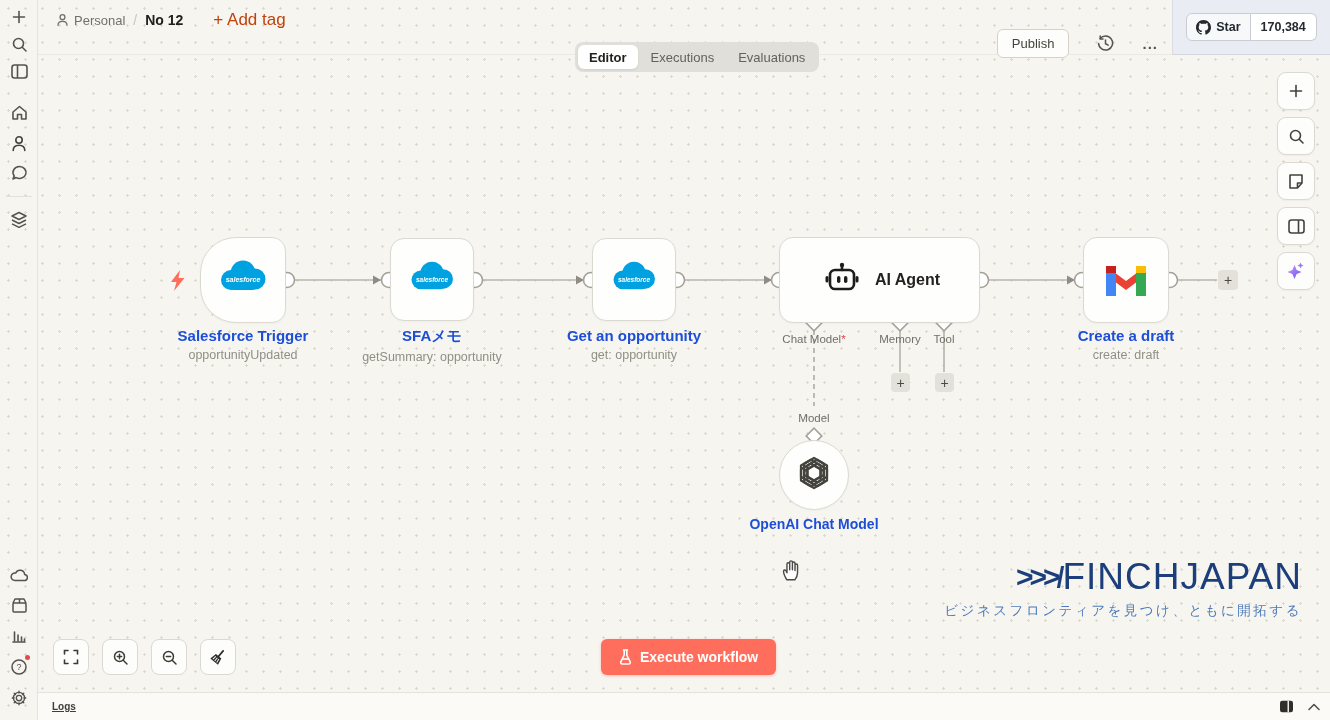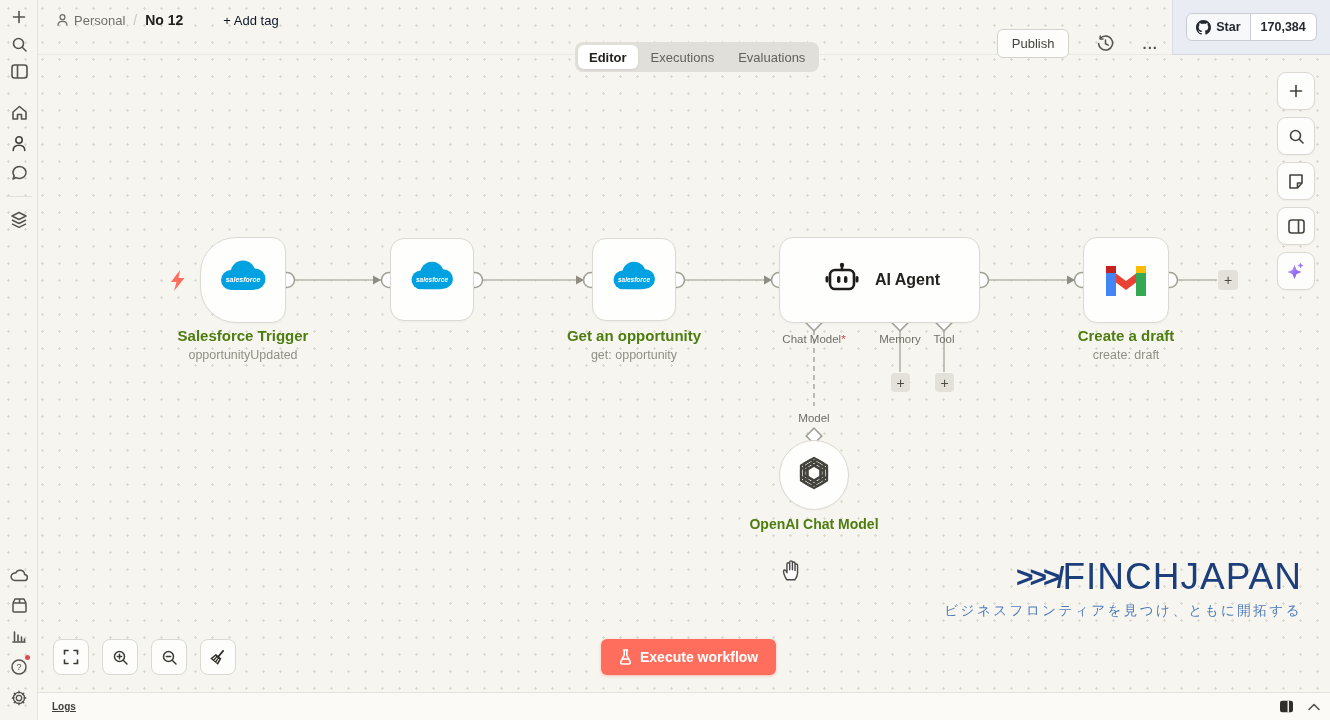--- a/index.html
+++ b/index.html
@@ -22,21 +22,21 @@
   .side-divider { position:absolute; left:6px; width:26px; height:1px; background:#e3e1da; }
   .red-dot { position:absolute; right:1px; top:0px; width:5px; height:5px; border-radius:50%; background:#e5484d; }
 
   
   .header { position:absolute; left:38px; top:0; width:1134px; height:55px; z-index:10;
     border-bottom:1px solid #ebe9e2; }
   .breadcrumb { position:absolute; left:18px; top:0; height:40px; display:flex; align-items:center; gap:8px; }
   .bc-workspace { display:flex; align-items:center; gap:5px; color:#71706a; font-size:13px; }
   .bc-sep { color:#c9c7bf; font-size:14px; }
   .bc-title { color:#21201c; font-size:14px; font-weight:700; }
-  .add-tag { margin-left:32px; color:#0f172a; font-size:13px; cursor:pointer; }
+  .add-tag { margin-left:22px; color:#c2410c; font-size:17px; cursor:pointer; }
   .header-right { position:absolute; right:14px; top:16px; height:55px; display:flex; align-items:center; gap:28px; }
   .publish-btn { border:1px solid #d4d2cb; background:#fdfdfb; border-radius:6px;
     padding:6px 14px; font-size:13px; color:#45443e; font-weight:500; cursor:pointer; }
   .icon-btn { background:none; border:none; cursor:pointer; display:flex; align-items:center; }
   .ellipsis { font-size:15px; letter-spacing:1px; color:#55534c; font-weight:700; }
 
   
   .tabs { position:absolute; left:575px; top:42px; height:30px; z-index:12;
     background:#e0dfda; border-radius:8px; padding:3px; display:flex; gap:2px; }
   .tab { font-size:13px; color:#63625c; padding:4px 11px; border-radius:6px;
@@ -75,21 +75,21 @@
   .logs-label { margin-left:14px; font-size:10px; font-weight:600; color:#3e3d38;text-decoration:underline; }
   .logs-right { position:absolute; right:10px; display:flex; align-items:center; gap:14px; }
 
   
   .canvas { position:absolute; inset:0; z-index:1; }
   .wires { position:absolute; inset:0; pointer-events:none; }
   .node { position:absolute; background:#fefefc; border:1.6px solid #dbd9d2; border-radius:14px;
     box-shadow:0 1px 2px rgba(0,0,0,.03); display:flex; align-items:center; justify-content:center; cursor:pointer; }
   .node.trigger { border-radius:36px 14px 14px 36px; }
   .node-caption { position:absolute; transform:translateX(-50%); text-align:center; white-space:nowrap; }
-  .node-title { font-size:15px; font-weight:600; color:#4d7c0f; }
+  .node-title { font-size:15px; font-weight:600; color:#1d4ed8; }
   .node-sub { font-size:12.5px; color:#918f85; margin-top:4px; }
   .agent-node { padding-left:4px; gap:14px; }
   .agent-title { font-size:16px; font-weight:600; color:#23221e; }
   .circle-node { border-radius:50%; }
   .port-label { position:absolute; transform:translateX(-50%); font-size:11.5px; color:#716f67; white-space:nowrap; }
   .req { color:#d7464b; }
   .plus-chip { position:absolute; width:19px; height:19px; background:#e3e1da; border-radius:4px;
     display:flex; align-items:center; justify-content:center; font-size:14px; color:#4a4942; cursor:pointer; line-height:1; }
   .bolt { position:absolute; left:170px; top:270px; }
   .hand-cursor { position:absolute; left:780px; top:558px; z-index:8; }
@@ -180,20 +180,24 @@
           <g fill="#00a1e0">
             <circle cx="17" cy="23" r="10"></circle>
               <circle cx="29" cy="16" r="12.5"></circle>
               <circle cx="41" cy="22" r="10.5"></circle>
             <rect x="14" y="20" width="30" height="13" rx="6"></rect>
           </g>
           <text x="29" y="25" text-anchor="middle" font-size="7" fill="#ffffff">salesforce</text>
         </svg>
       </span>
     </div>
+    <div class="node-caption" style="left:432px; top:327px;">
+      <div class="node-title">SFAメモ</div>
+      <div class="node-sub">getSummary: opportunity</div>
+    </div>
 
     <div class="node" style="left:592px; top:238px; width:84px; height:83px;">
       <span>
         <svg class="sf-icon" width="54" height="40" viewBox="0 0 58 42">
           <g fill="#00a1e0">
             <circle cx="17" cy="23" r="10"></circle>
               <circle cx="29" cy="16" r="12.5"></circle>
               <circle cx="41" cy="22" r="10.5"></circle>
             <rect x="14" y="20" width="30" height="13" rx="6"></rect>
           </g>

